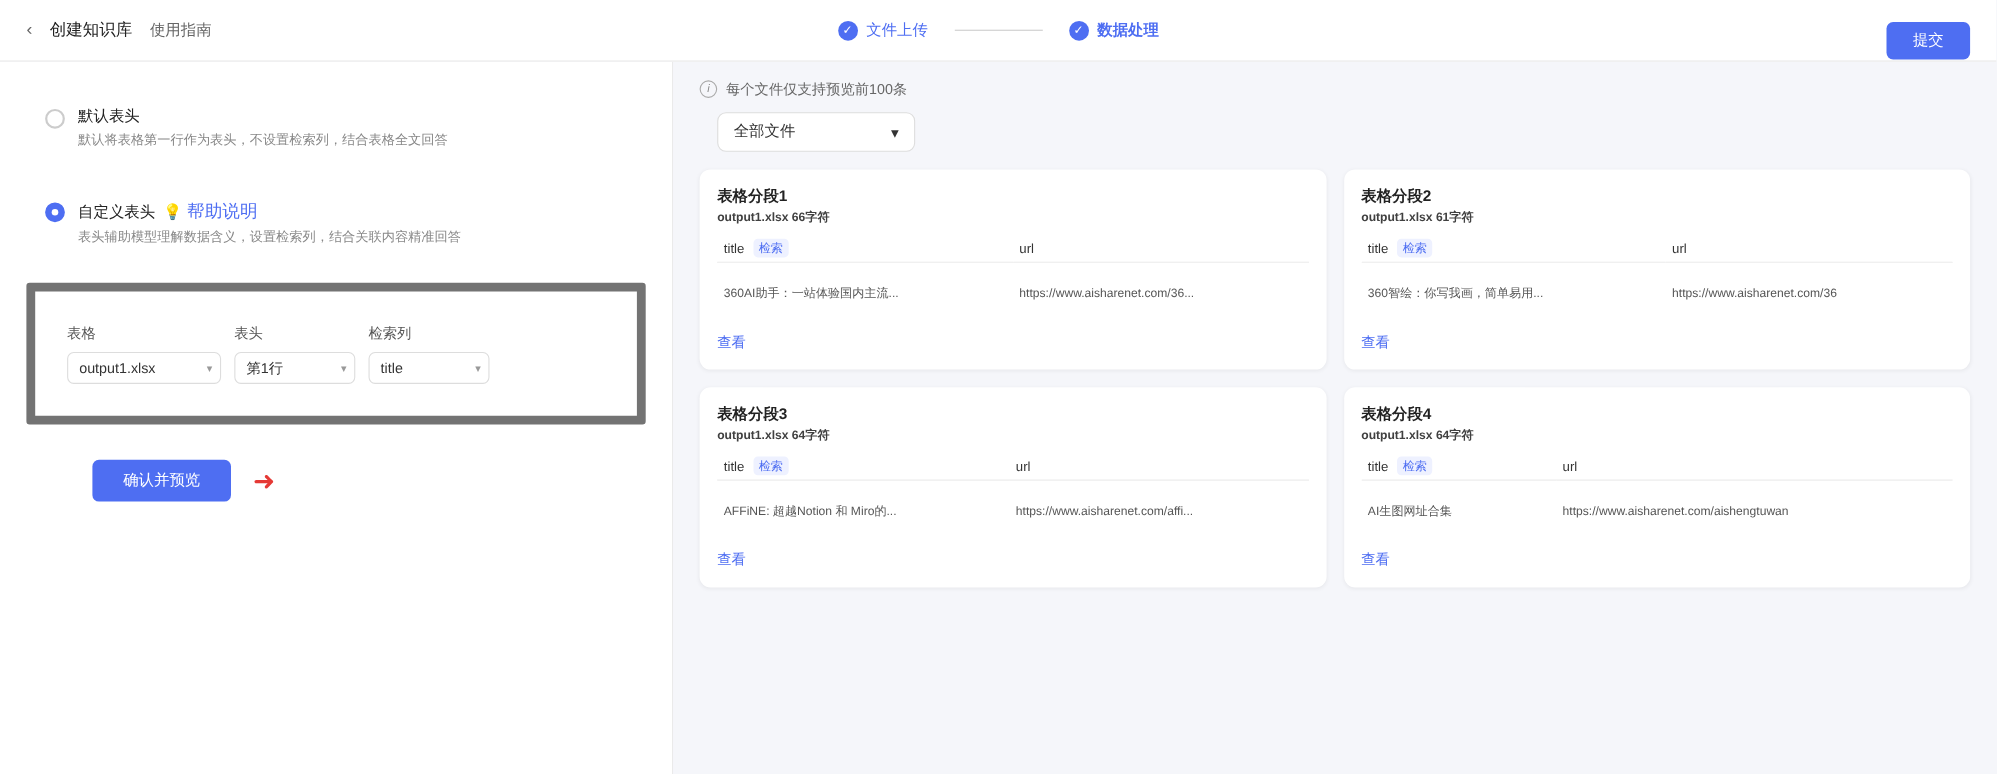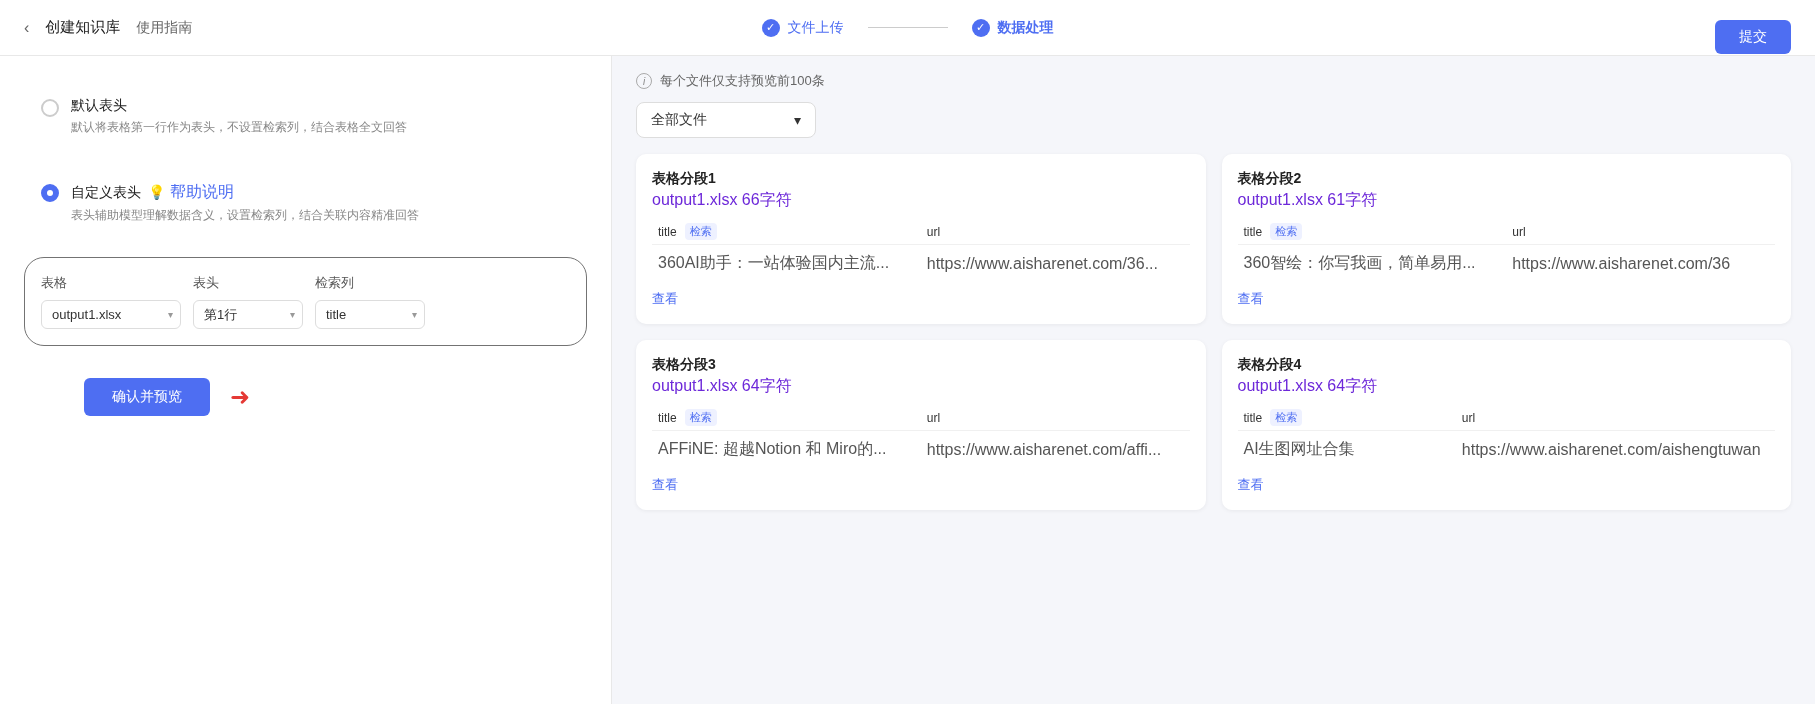--- a/index.html
+++ b/index.html
@@ -167,23 +167,23 @@
       color: #222;
       margin-bottom: 4px;
     }
     .radio-option-content .radio-desc {
       font-size: 12px;
       color: #888;
     }
 
     
     .table-settings-box {
-      border: 1px solid #737373;
-      border-radius: 20px;
-      padding: 16px;
+      border: 8px solid #737373;
+      border-radius: 3px;
+      padding: 29px;
       margin-top: 16px;
     }
     .table-settings-row {
       display: flex;
       gap: 12px;
       align-items: flex-start;
     }
     .table-col {
       display: flex;
       flex-direction: column;
@@ -269,20 +269,21 @@
       display: flex;
       align-items: center;
       justify-content: center;
       font-size: 10px;
       color: #888;
       font-style: italic;
     }
 
     .file-select-wrapper {
       margin-bottom: 16px;
+      margin-left: 16px;
     }
     .file-dropdown {
       display: flex;
       align-items: center;
       justify-content: space-between;
       background: #fff;
       border: 1px solid #ddd;
       border-radius: 8px;
       padding: 8px 14px;
       width: 180px;
@@ -308,41 +309,42 @@
     .segment-card-header {
       margin-bottom: 8px;
     }
     .segment-name {
       font-size: 14px;
       font-weight: 600;
       color: #222;
       margin-bottom: 2px;
     }
     .segment-meta {
-      font-size: 16px;
-      color: #6d28d9;
+      font-size: 11px;
+      color: #404040;
+      font-weight: bold;
     }
 
     .segment-table {
       width: 100%;
       border-collapse: collapse;
       margin-bottom: 8px;
     }
     .segment-table th {
       font-size: 12px;
       color: #333;
       font-weight: 500;
       text-align: left;
       padding: 4px 6px;
       border-bottom: 1px solid #f0f0f0;
     }
     .segment-table td {
-      font-size: 16px;
+      font-size: 11px;
       color: #555;
-      padding: 8px 6px;
+      padding: 20px 6px;
       white-space: nowrap;
       overflow: hidden;
       text-overflow: ellipsis;
       max-width: 180px;
     }
     .search-badge {
       background: #eef1ff;
       color: #4e6ef2;
       font-size: 11px;
       border-radius: 4px;

